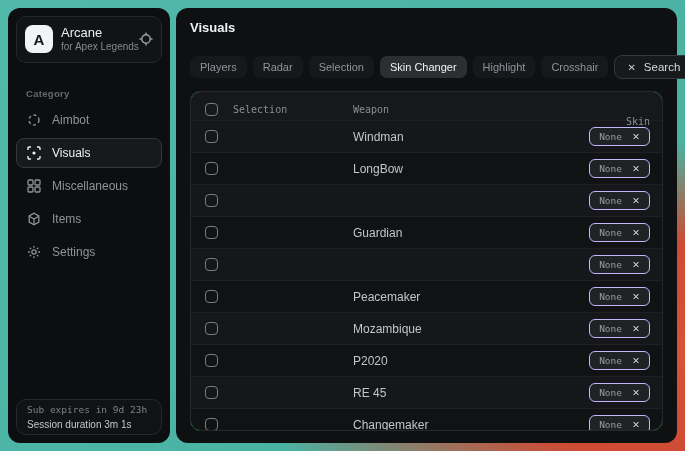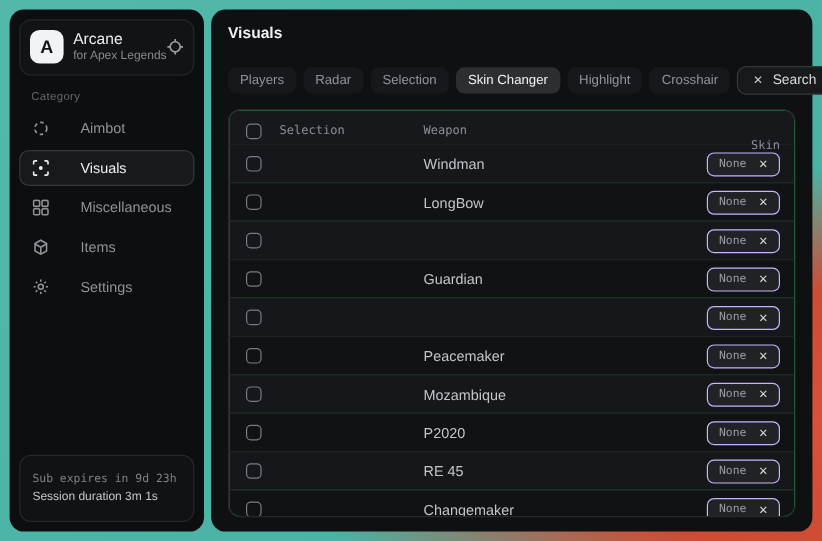--- a/index.html
+++ b/index.html
@@ -26,32 +26,32 @@
   .logo {
     width: 28px; height: 28px; flex: none; background: #f2f3f4; color: #131416;
     border-radius: 8px; display: flex; align-items: center; justify-content: center;
     font-weight: bold; font-size: 15px;
   }
   .app-meta { min-width: 0; line-height: 1.25; }
   .app-title { font-size: 13px; font-weight: 400; color: #ecedee; }
   .app-sub { font-size: 10px; color: #85898e; white-space: nowrap; }
   .target-icon { margin-left: auto; color: #9aa0a5; display: flex; }
 
-  .category { font-size: 9.5px; color: #63686d; margin: 4px 18px 6px; letter-spacing: .3px; }
+  .category { font-size: 9.5px; color: #63686d; margin: 17px 18px 6px; letter-spacing: .3px; font-weight: bold; }
   .nav { padding: 0 8px; }
   .nav-item {
-    display: flex; align-items: center; gap: 26px; padding: 7px 10px; margin-bottom: 3px;
+    display: flex; align-items: center; gap: 11px; padding: 7px 10px; margin-bottom: 3px;
     border-radius: 8px; border: 1px solid transparent;
     color: #8f9499; font-size: 12px; cursor: pointer;
   }
   .nav-item .nav-ic { display: flex; color: inherit; }
   .nav-item.active { background: #17191c; border-color: #34373b; color: #eef0f1; }
 
   .footer-card {
-    margin: 8px; margin-top: auto; padding: 14px 10px;
+    margin: 8px; margin-top: auto; padding: 4px 10px;
     border: 1px solid #26282b; border-radius: 10px; background: #111214;
   }
   .sub-line { font-family: "DejaVu Sans Mono", monospace; font-size: 9.5px; color: #7d8287; margin-bottom: 4px; white-space: nowrap; }
   .session-line { font-size: 10px; color: #c3c7ca; white-space: nowrap; }
 
   
   .main {
     flex: 1; min-width: 0; background: #0f1012; border-radius: 12px;
     padding: 12px 14px; display: flex; flex-direction: column;
   }

